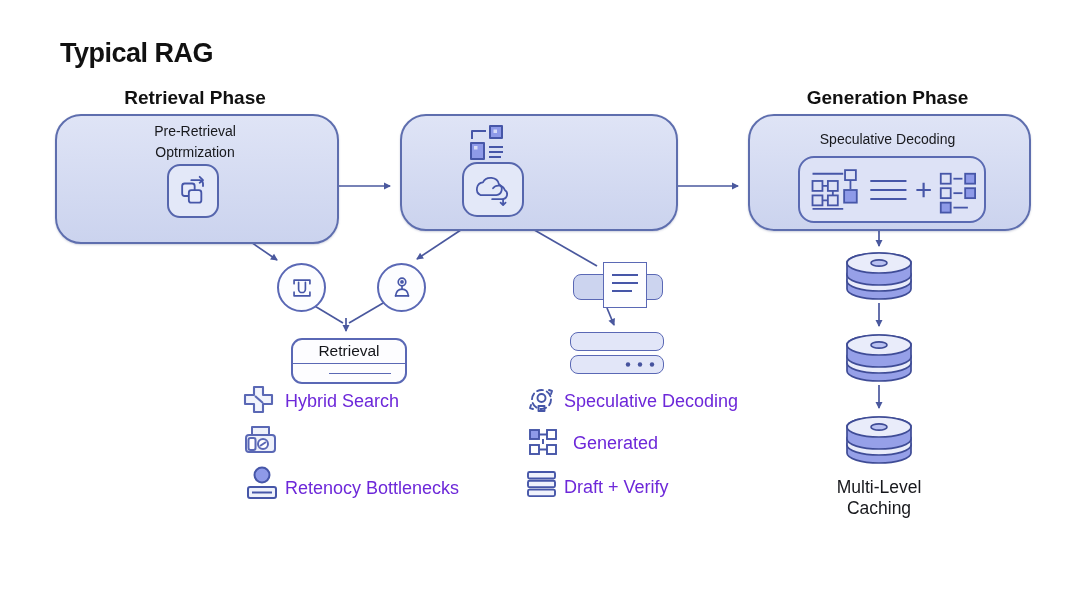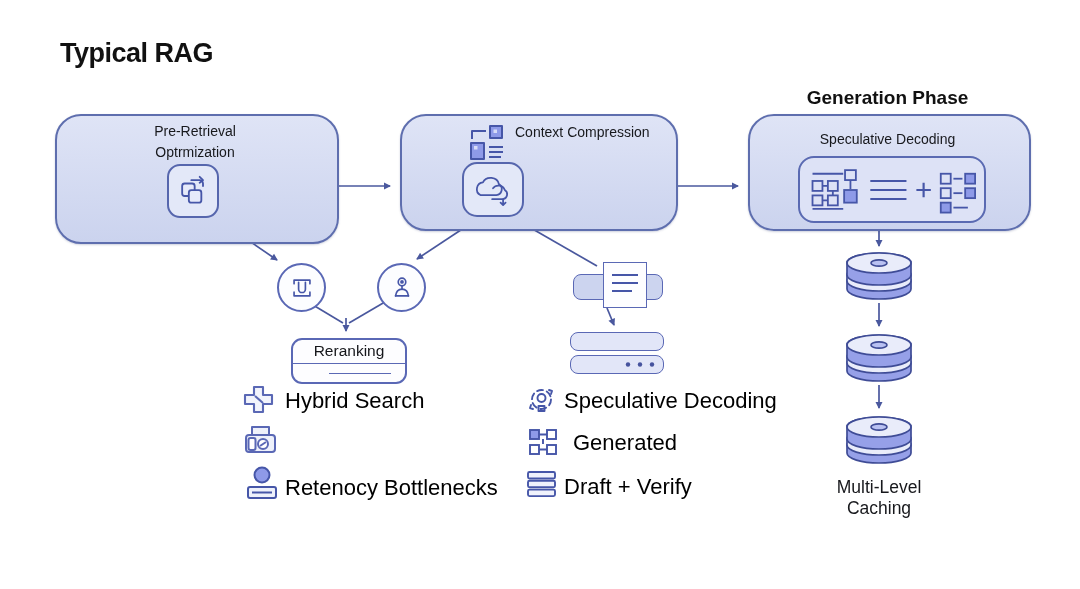--- a/index.html
+++ b/index.html
@@ -29,21 +29,21 @@
     border:2px solid #5a68b5;border-radius:50%;background:#fcfdff;
     display:flex;align-items:center;justify-content:center;
   }
   .rerank-box{border:2px solid #5a68b5;border-radius:11px;background:#fdfdff;}
   .rerank-label{font-size:15.5px;text-align:center;padding-top:2px;color:#15161a;}
   .rerank-line{position:absolute;left:0;right:0;top:23px;border-top:1.7px solid #5a68b5;}
   .rerank-subline{position:absolute;left:36px;width:62px;top:33px;border-top:1.7px solid #5a68b5;}
   .doc-bar{border:1.8px solid #5a68b5;border-radius:8px;background:#ccd4ef;}
   .doc-sheet{border:1.8px solid #5a68b5;background:#fdfdff;}
   .srv-bar{border:1.8px solid #5a68b5;border-radius:8px;background:#e2e6f8;}
-  .list-label{font-size:22px;line-height:20px;color:#000000;}
+  .list-label{font-size:18px;line-height:20px;color:#6d28d9;}
   .cache-label{font-size:17.5px;line-height:21px;color:#17181c;}
   svg{display:block;}
 </style>
 </head>
 <body>
 
 <div class="canvas">
 
   <svg class="abs" style="left:0;top:0;" width="1080" height="589" viewBox="0 0 1080 589">
     <defs>
@@ -62,20 +62,21 @@
       <line x1="346" y1="318" x2="346" y2="331" marker-end="url(#ah)"></line>
       <line x1="607" y1="308" x2="614" y2="325" marker-end="url(#ah)"></line>
       <line x1="879" y1="229" x2="879" y2="246" marker-end="url(#ah)"></line>
       <line x1="879" y1="303" x2="879" y2="326" marker-end="url(#ah)"></line>
       <line x1="879" y1="385" x2="879" y2="408" marker-end="url(#ah)"></line>
     </g>
   </svg>
 
   <div class="abs page-title" style="left:60px;top:38px;">Typical RAG</div>
 
+  <div class="abs phase-hdr" style="left:55px;top:87px;width:280px;">Retrieval Phase</div>
   <div class="abs phase-hdr" style="left:748px;top:87px;width:279px;">Generation Phase</div>
 
   <div class="abs phase-box" style="left:55px;top:114px;width:280px;height:126px;"></div>
   <div class="abs phase-box" style="left:400px;top:114px;width:274px;height:113px;"></div>
   <div class="abs phase-box" style="left:748px;top:114px;width:279px;height:113px;"></div>
 
   <div class="abs card-title center" style="left:115px;top:121px;width:160px;">Pre-Retrieval Optrmization</div>
   <div class="abs icon-square" style="left:167px;top:164px;width:48px;height:50px;">
     <svg width="40" height="40" viewBox="0 0 48 48" fill="none" stroke="#4656a8" stroke-width="2.2" stroke-linejoin="round" stroke-linecap="round">
       <rect x="11" y="15" width="15" height="15" rx="3" fill="#e6eafa"></rect>
@@ -88,21 +89,20 @@
   <div class="abs" style="left:469px;top:123px;width:36px;height:40px;">
     <svg width="36" height="40" viewBox="0 0 36 40" fill="none" stroke="#4656a8" stroke-width="2" stroke-linejoin="round">
       <path d="M3,16 v-8 h14"></path>
       <rect x="21" y="3" width="12" height="12" fill="#8e9ae8"></rect>
       <rect x="24.5" y="6.5" width="3.5" height="3.5" fill="#d7dcf7" stroke="none"></rect>
       <rect x="2" y="20" width="13" height="16" fill="#8e9ae8"></rect>
       <rect x="5" y="23" width="3.5" height="3.5" fill="#d7dcf7" stroke="none"></rect>
       <path d="M20,24 h14 M20,29 h14 M20,34 h12"></path>
     </svg>
   </div>
-  <div class="abs card-title" style="left:515px;top:122px;width:140px;">Context Compression</div>
   <div class="abs icon-square" style="left:462px;top:162px;width:58px;height:51px;border-radius:15px;">
     <svg width="48" height="42" viewBox="0 0 56 50" fill="none" stroke="#4656a8" stroke-width="2.1" stroke-linejoin="round" stroke-linecap="round">
       <path d="M13,31 h19 a7,7 0 0 0 3,-13 a10,9 0 0 0 -19,-2 a8,8 0 0 0 -3,15 z"></path>
       <path d="M27,36 h13 a6,6 0 0 0 2,-11 a8,8 0 0 0 -14,-2"></path>
       <path d="M40,36 v6 M37,40 l3,3 l3,-3"></path>
     </svg>
   </div>
 
   <div class="abs card-title center" style="left:748px;top:129px;width:279px;">Speculative Decoding</div>
   <div class="abs inner-card" style="left:798px;top:156px;width:184px;height:63px;">
@@ -140,21 +140,21 @@
     <svg width="34" height="34" viewBox="0 0 45 45" fill="none" stroke="#4656a8" stroke-width="2.2" stroke-linejoin="round" stroke-linecap="round">
       <circle cx="22.5" cy="14.5" r="5"></circle>
       <circle cx="22.5" cy="14.5" r="1.4" fill="#4656a8"></circle>
       <path d="M22.5,19.5 v5"></path>
       <path d="M14,33 q1,-9 8.5,-9 q7.5,0 8.5,9"></path>
       <path d="M14,33 h17"></path>
     </svg>
   </div>
 
   <div class="abs rerank-box" style="left:291px;top:338px;width:112px;height:42px;">
-    <div class="rerank-label">Reranking</div>
+    <div class="rerank-label">Retrieval</div>
     <div class="rerank-line"></div>
     <div class="rerank-subline"></div>
   </div>
 
   <div class="abs doc-bar" style="left:573px;top:274px;width:88px;height:24px;"></div>
   <div class="abs doc-sheet" style="left:603px;top:262px;width:42px;height:44px;">
     <svg width="42" height="44" viewBox="0 0 42 44" stroke="#4656a8" stroke-width="2">
       <path d="M8,12 h26 M8,20 h26 M8,28 h20"></path>
     </svg>
   </div>

